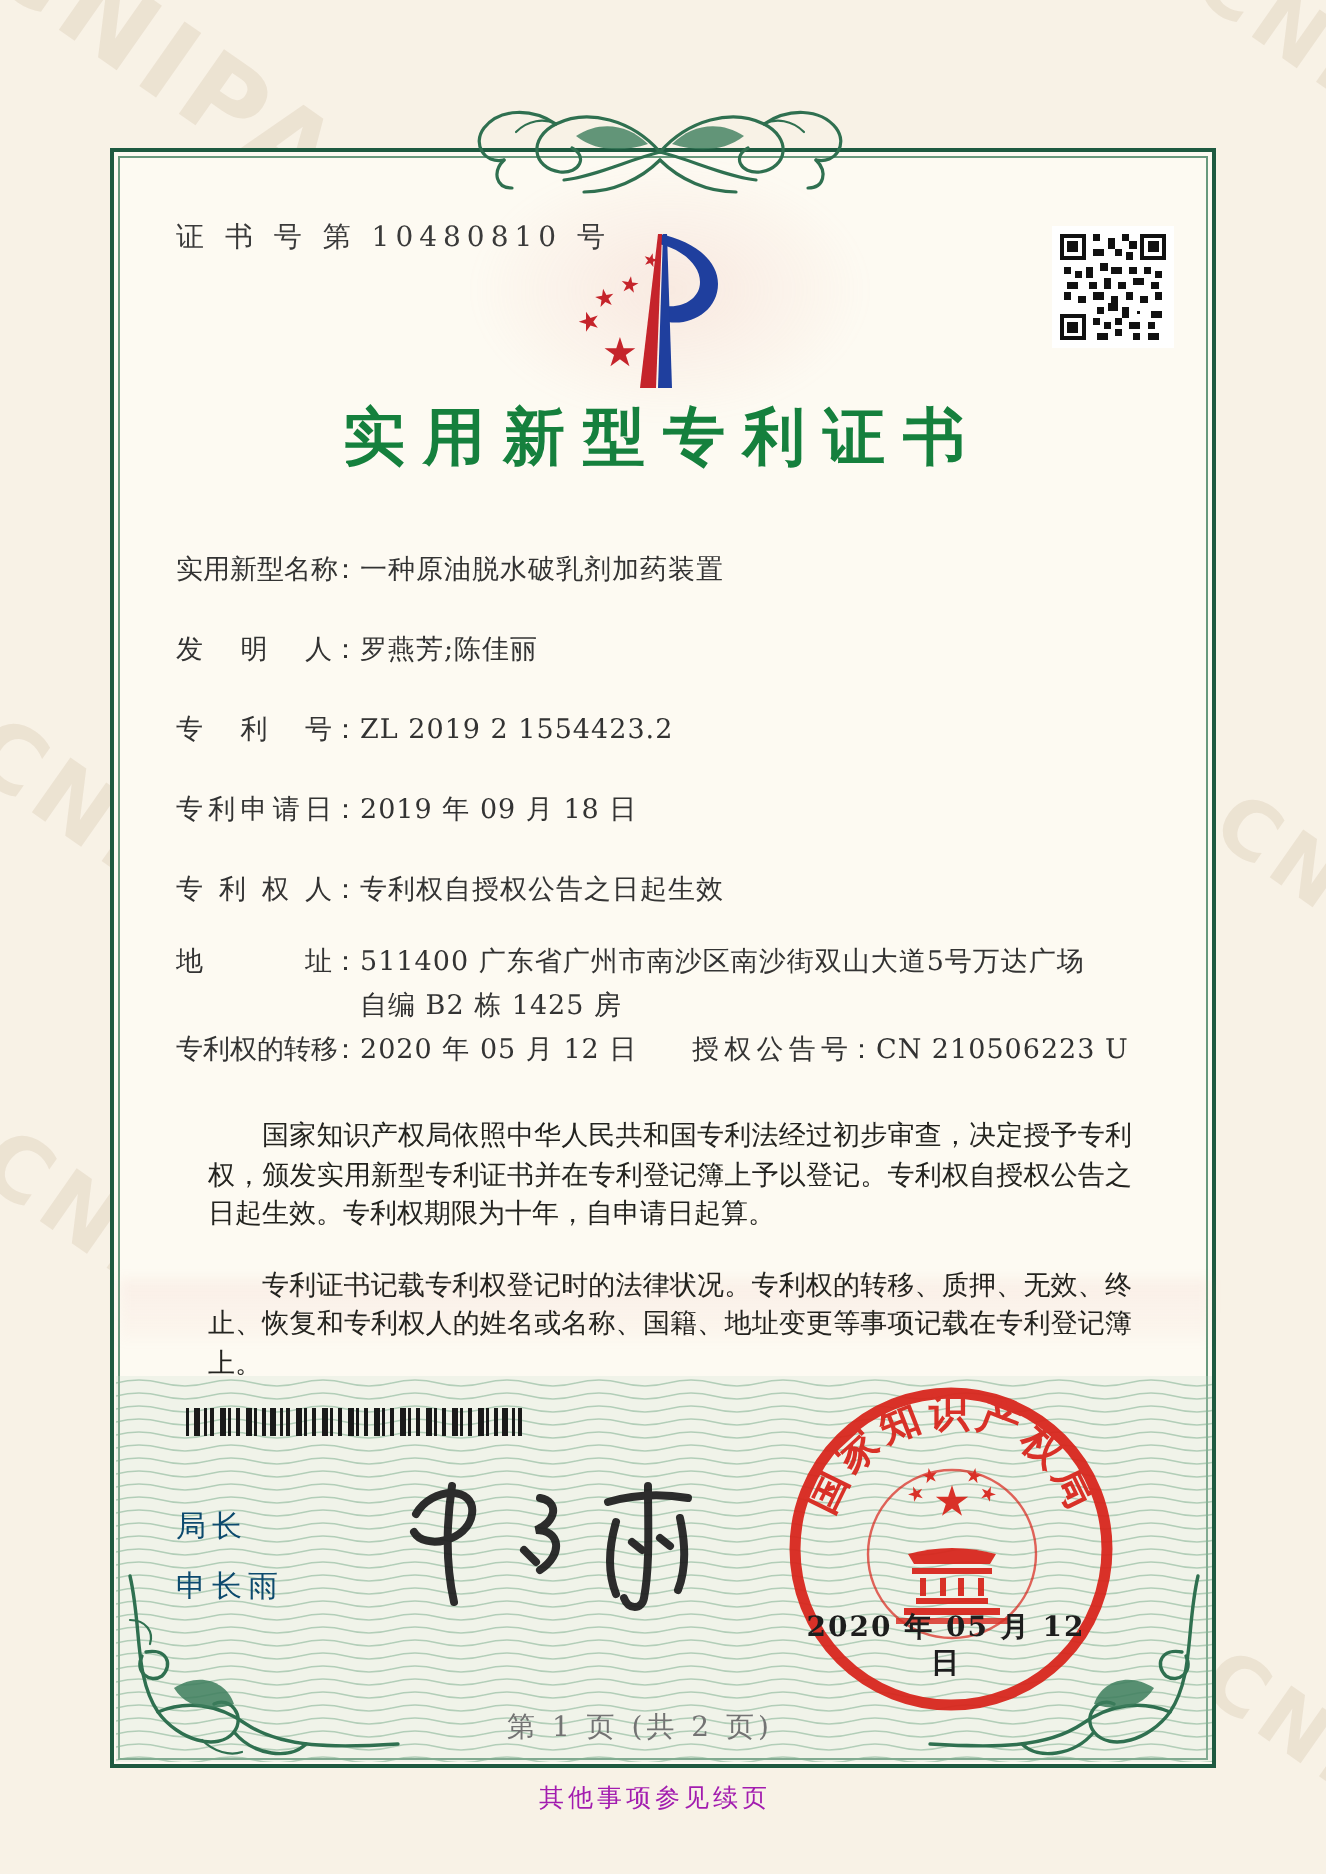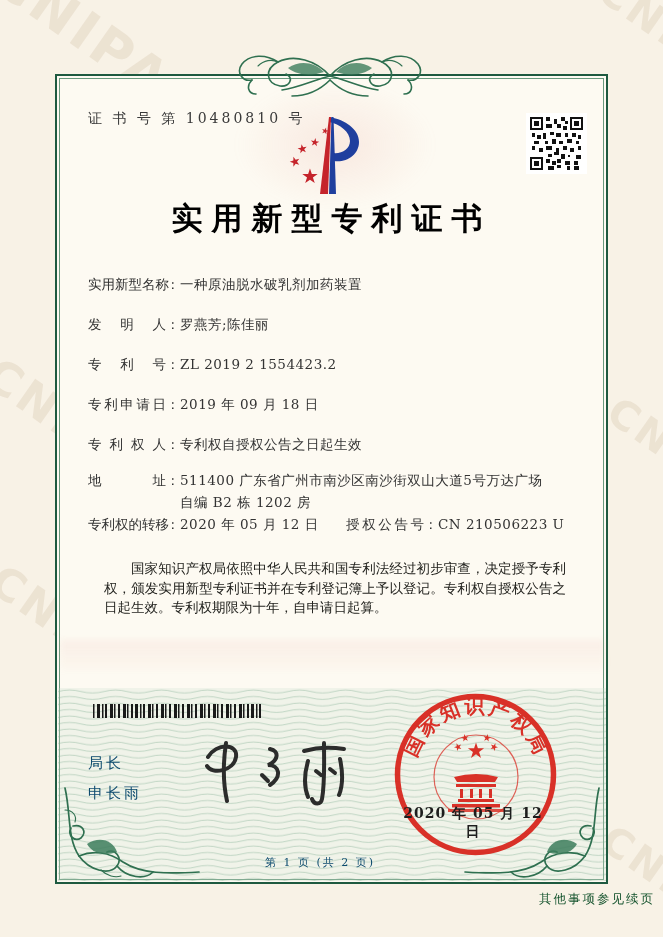--- a/index.html
+++ b/index.html
@@ -39,21 +39,21 @@
     position:absolute;left:60px;top:640px;width:545px;height:30px;
     background:linear-gradient(180deg, rgba(231,166,155,0.12), rgba(231,166,155,0.04));
     filter:blur(3px);
   }
   
   .cert-no{
     position:absolute;left:88px;top:110px;font-size:14px;letter-spacing:3px;color:#3a3a3a;
   }
   .title{
     position:absolute;left:0;top:198px;width:663px;text-align:center;
-    font-size:31px;font-weight:bold;letter-spacing:9px;color:#000000;
+    font-size:31px;font-weight:bold;letter-spacing:9px;color:#15803d;
   }
   .fields{position:absolute;left:88px;top:270px;width:500px;font-size:13.5px;color:#333;}
   .frow{position:absolute;left:0;white-space:nowrap;}
   .lbl{display:inline-block;width:78px;text-align:justify;text-align-last:justify;vertical-align:top;}
   .colon{display:inline-block;width:14px;}
   .val{letter-spacing:0.5px;margin-top:44px;}
   .addr2{position:absolute;left:92px;top:22px;letter-spacing:0.5px;}
   .paras{
     position:absolute;left:88px;top:543px;width:494px;
     font-size:13.5px;line-height:19.5px;color:#23231f;text-align:justify;
@@ -67,25 +67,25 @@
     font-size:15px;letter-spacing:3px;color:#0c4a6e;line-height:30px;
   }
   .sig{position:absolute;left:192px;top:733px;}
   .seal{position:absolute;left:392px;top:691px;}
   .seal-date{
     position:absolute;left:398px;top:805px;width:150px;text-align:center;
     font-size:14px;font-weight:bold;letter-spacing:1px;color:#1d1d1d;z-index:6;
   }
   .page-info{
     position:absolute;left:0;top:855px;width:640px;text-align:center;
-    font-size:11px;letter-spacing:2px;color:#0c4a6e;
+    font-size:14px;letter-spacing:2px;color:#737373;
   }
   .cont-note{
-    position:absolute;left:0;top:891px;width:655px;text-align:right;
-    font-size:12.5px;letter-spacing:2px;color:#14532d;
+    position:absolute;left:0;top:891px;width:655px;text-align:center;
+    font-size:12.5px;letter-spacing:2px;color:#a21caf;
   }
   
   .barcode{position:absolute;left:93px;top:703px;}
   .qr{position:absolute;left:526px;top:113px;width:61px;height:61px;background:#fff;
       display:flex;align-items:center;justify-content:center;}
   
   .logo{position:absolute;left:283px;top:110px;width:100px;height:90px;}
   .logo .star{position:absolute;color:#c5242b;font-family:"DejaVu Sans",sans-serif;line-height:1;}
   
   .orn-top{position:absolute;left:228px;top:46px;z-index:3;}
@@ -252,32 +252,33 @@
     <span class="lbl">专利号</span><span class="colon">：</span><span class="val">ZL 2019 2 1554423.2</span>
   </div>
   <div class="frow" style="top:126px;">
     <span class="lbl">专利申请日</span><span class="colon">：</span><span class="val">2019 年 09 月 18 日</span>
   </div>
   <div class="frow" style="top:166px;">
     <span class="lbl">专利权人</span><span class="colon">：</span><span class="val">专利权自授权公告之日起生效</span>
   </div>
   <div class="frow" style="top:202px;">
     <span class="lbl">地址</span><span class="colon">：</span><span class="val">511400 广东省广州市南沙区南沙街双山大道5号万达广场</span>
-    <div class="addr2">自编 B2 栋 1202 房</div>
+    <div class="addr2">自编 B2 栋 1425 房</div>
   </div>
   <div class="frow" style="top:246px;">
     <span class="lbl">专利权的转移</span><span class="colon">：</span><span class="val">2020 年 05 月 12 日</span>
   </div>
   <div class="frow" style="top:246px;left:258px;">
     <span class="lbl">授权公告号</span><span class="colon">：</span><span class="val">CN 210506223 U</span>
   </div>
 </div>
 
 <div class="paras">
   <p>国家知识产权局依照中华人民共和国专利法经过初步审查，决定授予专利权，颁发实用新型专利证书并在专利登记簿上予以登记。专利权自授权公告之日起生效。专利权期限为十年，自申请日起算。</p>
+  <p>专利证书记载专利权登记时的法律状况。专利权的转移、质押、无效、终止、恢复和专利权人的姓名或名称、国籍、地址变更等事项记载在专利登记簿上。</p>
 </div>
 
 <div class="barcode">
   <svg width="170" height="14" viewBox="0 0 170 14">
     <g fill="#1a1a1a">
       <rect x="0" width="1.5" height="14"></rect>
         <rect x="4" width="3" height="14"></rect>
         <rect x="9" width="1.5" height="14"></rect>
         <rect x="12" width="2" height="14"></rect>
       <rect x="17" width="3" height="14"></rect>

